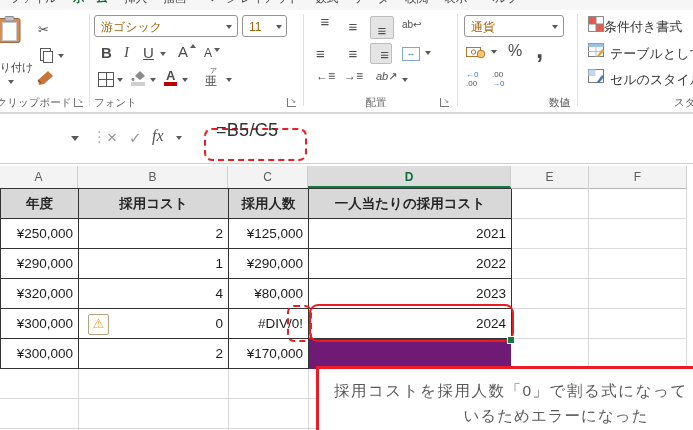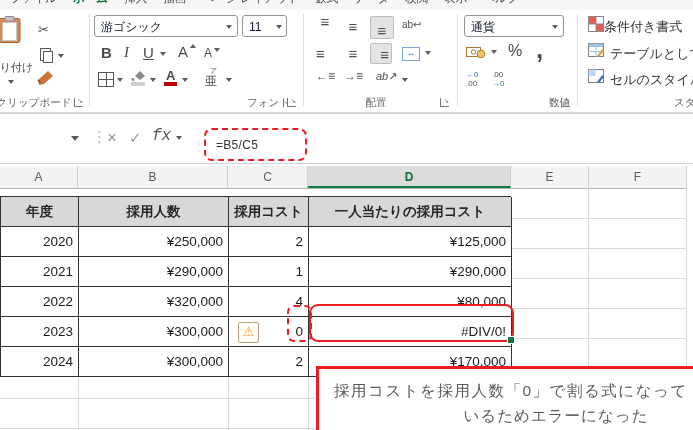--- a/index.html
+++ b/index.html
@@ -10,42 +10,42 @@
   .tabstrip{position:absolute;top:0;left:0;right:0;height:10px;overflow:hidden;background:#f6f6f6;}
   .tabstrip-inner{display:flex;margin-top:-13px;padding-left:2px;}
   .rtab{height:23px;line-height:23px;padding:0 8px;font-size:11.5px;color:#444;white-space:nowrap;}
   .rtab.active{color:#0e6f39;border-bottom:3px solid #107c41;font-weight:bold;}
   
   .ribbon{position:absolute;top:10px;left:0;right:0;height:102px;background:#fff;border-bottom:1px solid #d8d8d8;}
   .gsep{position:absolute;top:4px;height:92px;width:1px;background:#e0e0e0;}
   .glabel{position:absolute;top:86px;font-size:10.5px;color:#605e5c;white-space:nowrap;}
   .launcher{position:absolute;top:88px;width:8px;height:8px;border-left:1px solid #777;border-bottom:1px solid #777;font-size:7px;color:#777;line-height:5px;text-align:right;}
   .cv{position:absolute;width:0;height:0;border-left:3.5px solid transparent;border-right:3.5px solid transparent;border-top:4px solid #5a5a5a;}
-  .combo{position:absolute;height:22px;border:1px solid #949494;border-radius:3px;background:#fff;font-size:12px;line-height:22px;padding-left:6px;box-sizing:border-box;color:#0f172a;}
+  .combo{position:absolute;height:22px;border:1px solid #949494;border-radius:3px;background:#fff;font-size:12px;line-height:22px;padding-left:6px;box-sizing:border-box;color:#a16207;}
   .btnglyph{position:absolute;color:#4a4a4a;}
   .activebox{border:1px solid #bdbdbd;background:#e4e4e4;border-radius:2px;}
   .alicon{position:absolute;width:22px;height:21px;text-align:center;color:#4f4f4f;font-size:15px;line-height:21px;}
   .minitxt{position:absolute;font-size:8px;color:#4f4f4f;line-height:9px;white-space:nowrap;}
   .minitxt b{color:#2f6fbe;font-weight:normal;}
   .redbar{position:absolute;width:13px;height:3.5px;background:#c00000;}
   .graybar{position:absolute;width:14px;height:3.5px;background:#cfcfcf;}
   .copyicon{position:absolute;width:9px;height:11px;border:1px solid #5a5a5a;background:#fff;}
   .copyicon::before{content:"";position:absolute;left:2px;top:2px;width:8px;height:10px;border:1px solid #5a5a5a;background:#fff;}
   .styleitem-label{font-size:13px;color:#333;white-space:nowrap;}
   
   .fbar{position:absolute;top:113px;left:0;right:0;height:51px;background:#fff;border-top:1px solid #d6d6d6;border-bottom:1px solid #cfcfcf;box-sizing:border-box;}
-  .fx{font-family:Liberation Mono, monospace;font-style:italic;font-size:16px;color:#555;text-align:right;}
+  .fx{font-family:Liberation Serif, serif;font-style:italic;font-size:16px;color:#555;text-align:right;}
   .dashbox{position:absolute;left:204px;top:14px;width:103px;height:33px;border:2.5px dashed #ed1c24;border-radius:8px;box-sizing:border-box;}
-  .formula{position:absolute;left:216px;top:24px;font-size:12px;color:#333;letter-spacing:.3px;}
+  .formula{position:absolute;left:216px;top:6px;font-size:18px;color:#333;letter-spacing:.3px;}
   
   .cols{position:absolute;top:166px;left:0;height:22px;display:flex;border-bottom:1px solid #b8b8b8;background:#fff;box-sizing:content-box;}
   .colh{height:22px;line-height:22px;text-align:center;font-size:12px;color:#5d5d5d;background:#f3f3f3;border-right:1px solid #cfcfcf;box-sizing:border-box;}
   .colh.sel{background:#dcdcdc;color:#0e6f39;font-weight:bold;border-bottom:2px solid #107c41;}
   
-  .tblwrap{position:absolute;left:0;top:188px;width:511px;display:grid;grid-template-columns:78px 150px 80px 203px;grid-auto-rows:30px;border-top:1px solid #333;border-left:1px solid #333;box-sizing:border-box;background:#701a75;margin-top:8px;}
+  .tblwrap{position:absolute;left:0;top:188px;width:511px;display:grid;grid-template-columns:78px 150px 80px 203px;grid-auto-rows:30px;border-top:1px solid #333;border-left:1px solid #333;box-sizing:border-box;background:#701a75;}
   .th{background:#d8d8d8;font-weight:bold;font-size:13.5px;text-align:center;line-height:29px;border-right:1px solid #333;border-bottom:1px solid #333;box-sizing:border-box;overflow:hidden;white-space:nowrap;}
   .td{background:#fff;font-size:13.5px;text-align:right;line-height:29px;padding-right:5px;border-right:1px solid #333;border-bottom:1px solid #333;box-sizing:border-box;position:relative;color:#1b1b1b;}
   .warnbtn{position:absolute;left:9px;top:5px;width:19px;height:19px;border:1px solid #b5a286;background:#fffdf7;border-radius:2px;color:#e8a33d;font-size:13px;line-height:18px;text-align:center;padding:0;}
   
   .gl{position:absolute;background:#d9d9d9;}
   
   .c5box{position:absolute;left:287px;top:305px;width:25px;height:37px;border:2.5px dashed #ed1c24;border-radius:7px;box-sizing:border-box;z-index:6;}
   .d5box{position:absolute;left:309px;top:304px;width:205px;height:38px;border:2.5px solid #ed1c24;border-radius:9px;box-sizing:border-box;z-index:6;}
   .fillhandle{position:absolute;left:507px;top:336px;width:6px;height:6px;background:#107c41;border:1px solid #fff;z-index:7;}
   .callout{position:absolute;left:316px;top:366px;width:480px;height:92px;background:#fff;border:3px solid #ed1c24;box-sizing:border-box;z-index:8;}
@@ -120,21 +120,21 @@
       <path d="M1 8 q-1.5 2.5 1 3 q2 0 1-3 Z" fill="#8a8a8a"></path>
     </svg>
     <div class="graybar" style="left:131px;top:72px"></div>
     <div class="cv" style="left:150px;top:68px"></div>
     <div class="btnglyph" style="left:166px;top:58px;font-size:13px;font-weight:bold">A</div>
     <div class="redbar" style="left:164px;top:72px"></div>
     <div class="cv" style="left:182px;top:68px"></div>
     <div class="abs" style="left:210px;top:56px;font-size:7px;color:#4a4a4a">ア</div>
     <div class="btnglyph" style="left:205px;top:63px;font-size:12px">亜</div>
     <div class="cv" style="left:226px;top:68px"></div>
-    <div class="glabel" style="left:94px;width:196px;text-align:right">フォント</div>
+    <div class="glabel" style="left:94px;width:196px;text-align:left">フォント</div>
     <div class="launcher" style="left:287px">↘</div>
 
     <div class="alicon" style="left:314px;top:6px;line-height:12px">≡</div>
     <div class="alicon" style="left:342px;top:6px">≡</div>
     <div class="alicon activebox" style="left:370px;top:6px;line-height:28px">≡</div>
     <div class="minitxt" style="left:402px;top:10px;font-size:10px">ab↩</div>
     <div class="alicon" style="left:314px;top:33px;text-align:left;padding-left:2px;box-sizing:border-box">≡</div>
     <div class="alicon" style="left:342px;top:33px">≡</div>
     <div class="alicon activebox" style="left:370px;top:33px;text-align:right;padding-right:2px;box-sizing:border-box">≡</div>
     <div class="abs" style="left:402px;top:37px;width:16px;height:12px;border:1px solid #7da7d8;text-align:center;font-size:9px;line-height:11px;color:#2e74b5">↔</div>
@@ -216,24 +216,23 @@
   <div class="gl" style="left:511px;top:308px;width:176px;height:1px"></div>
   <div class="gl" style="left:511px;top:338px;width:176px;height:1px"></div>
   <div class="gl" style="left:78px;top:368px;width:1px;height:62px"></div>
   <div class="gl" style="left:228px;top:368px;width:1px;height:62px"></div>
   <div class="gl" style="left:308px;top:368px;width:1px;height:62px"></div>
   <div class="gl" style="left:0;top:398px;width:316px;height:1px"></div>
   <div class="gl" style="left:0;top:428px;width:316px;height:1px"></div>
 
   <div class="tblwrap">
       <div class="th">年度</div>
+      <div class="th">採用コスト</div>
       <div class="th">採用人数</div>
-      <div class="th">採用コスト</div>
       <div class="th">一人当たりの採用コスト</div>
-      <div class="td">2020</div>
       <div class="td">¥250,000</div>
       <div class="td">2</div>
       <div class="td">¥125,000</div>
       <div class="td">2021</div>
       <div class="td">¥290,000</div>
       <div class="td">1</div>
       <div class="td">¥290,000</div>
       <div class="td">2022</div>
       <div class="td">¥320,000</div>
       <div class="td">4</div>

